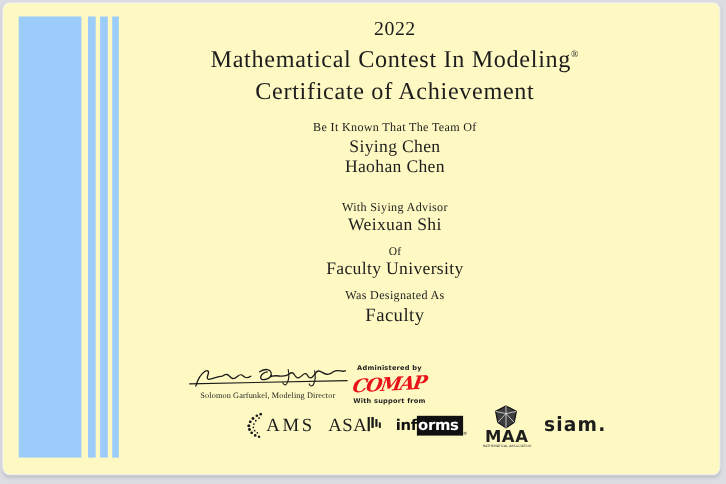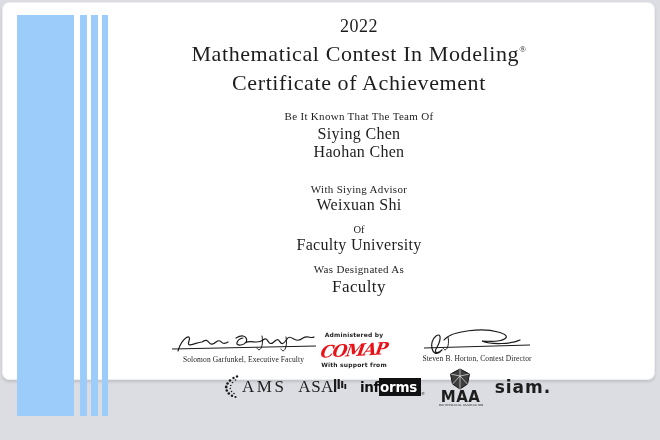--- a/index.html
+++ b/index.html
@@ -10,22 +10,22 @@
   }
   *{margin:0;padding:0;box-sizing:border-box;}
   html,body{width:660px;height:440px;overflow:hidden;}
   body{
     background:var(--frame);
     font-family:"Liberation Serif", serif;
     color:var(--text-color);
     position:relative;
   }
   .card{
-    position:absolute;left:2px;top:2px;width:653px;height:378px;
-    background:#ffffff;border-radius:7px;
+    position:absolute;left:2px;top:2px;width:653px;height:430px;
+    background:#fef9c3;border-radius:7px;
     border:1px solid #eceef2;
     box-shadow:0 2px 3px rgba(0,0,0,.12);
     padding-left:24px;
   }
   .stripe{position:absolute;top:12px;height:401px;background:var(--stripe-blue);}
   .stripe.wide{left:14px;width:57px;}
   .stripe.s1{left:77px;width:7px;}
   .stripe.s2{left:88px;width:7px;}
   .stripe.s3{left:99px;width:6px;}
 
@@ -111,38 +111,29 @@
     <div class="line designation">Faculty</div>
   </div>
 
   <div class="sig-block sig-left">
     <svg class="sig-svg" width="148" height="27" viewBox="0 0 148 27">
       <line x1="2" y1="20" x2="146" y2="17" stroke="#1a1a1a" stroke-width="1"></line>
       <path d="M8,22 C12,8 22,4 19,12 C16,20 26,13 32,13 C40,7 38,20 46,13 C52,8 50,18 58,13" fill="none" stroke="#1a1a1a" stroke-width="1.2" stroke-linecap="round"></path>
       <path d="M66,9 C78,2 80,15 71,16 C64,17 67,10 73,9 M75,14 C81,10 87,16 93,11 C99,6 97,20 105,12 C111,6 109,22 117,10 C121,4 125,16 133,9 C138,6 141,10 144,8" fill="none" stroke="#1a1a1a" stroke-width="1.2" stroke-linecap="round"></path>
       <path d="M92,7 C94,16 90,25 87,19 M116,8 C118,17 114,26 111,20" fill="none" stroke="#1a1a1a" stroke-width="1" stroke-linecap="round"></path>
     </svg>
-    <div class="sig-name">Solomon Garfunkel, Executive Faculty</div>
+    <div class="sig-name">Solomon Garfunkel, Modeling Director</div>
   </div>
 
   <div class="comap-block">
     <div class="tiny-bold">Administered by</div>
     <div class="comap-logo">COMAP</div>
     <div class="tiny-bold">With support from</div>
   </div>
 
-  <div class="sig-block sig-right">
-    <svg class="sig-svg" width="110" height="28" viewBox="0 0 110 28">
-      <line x1="2" y1="21" x2="108" y2="18" stroke="#1a1a1a" stroke-width="1"></line>
-      <path d="M18,25 C10,31 6,15 14,9 C20,5 19,14 14,22 C12,26 16,27 20,23" fill="none" stroke="#1a1a1a" stroke-width="1.2" stroke-linecap="round"></path>
-      <path d="M22,13 C30,3 62,1 76,5 C92,9 84,16 60,14 C70,18 90,17 98,13" fill="none" stroke="#1a1a1a" stroke-width="1.2" stroke-linecap="round"></path>
-      <path d="M26,10 C28,18 24,27 21,21" fill="none" stroke="#1a1a1a" stroke-width="1" stroke-linecap="round"></path>
-    </svg>
-    <div class="sig-name">Steven B. Horton, Contest Director</div>
-  </div>
 
   <div class="logos-row">
 
     <div class="logo">
       <svg width="16" height="24" viewBox="0 0 16 24">
         <g fill="#1a1a1a">
           <circle cx="13" cy="1.5" r="1.2"></circle>
             <circle cx="9.5" cy="3" r="1.2"></circle>
           <circle cx="6" cy="5.5" r="1.3"></circle>
             <circle cx="3.5" cy="8.5" r="1.3"></circle>

